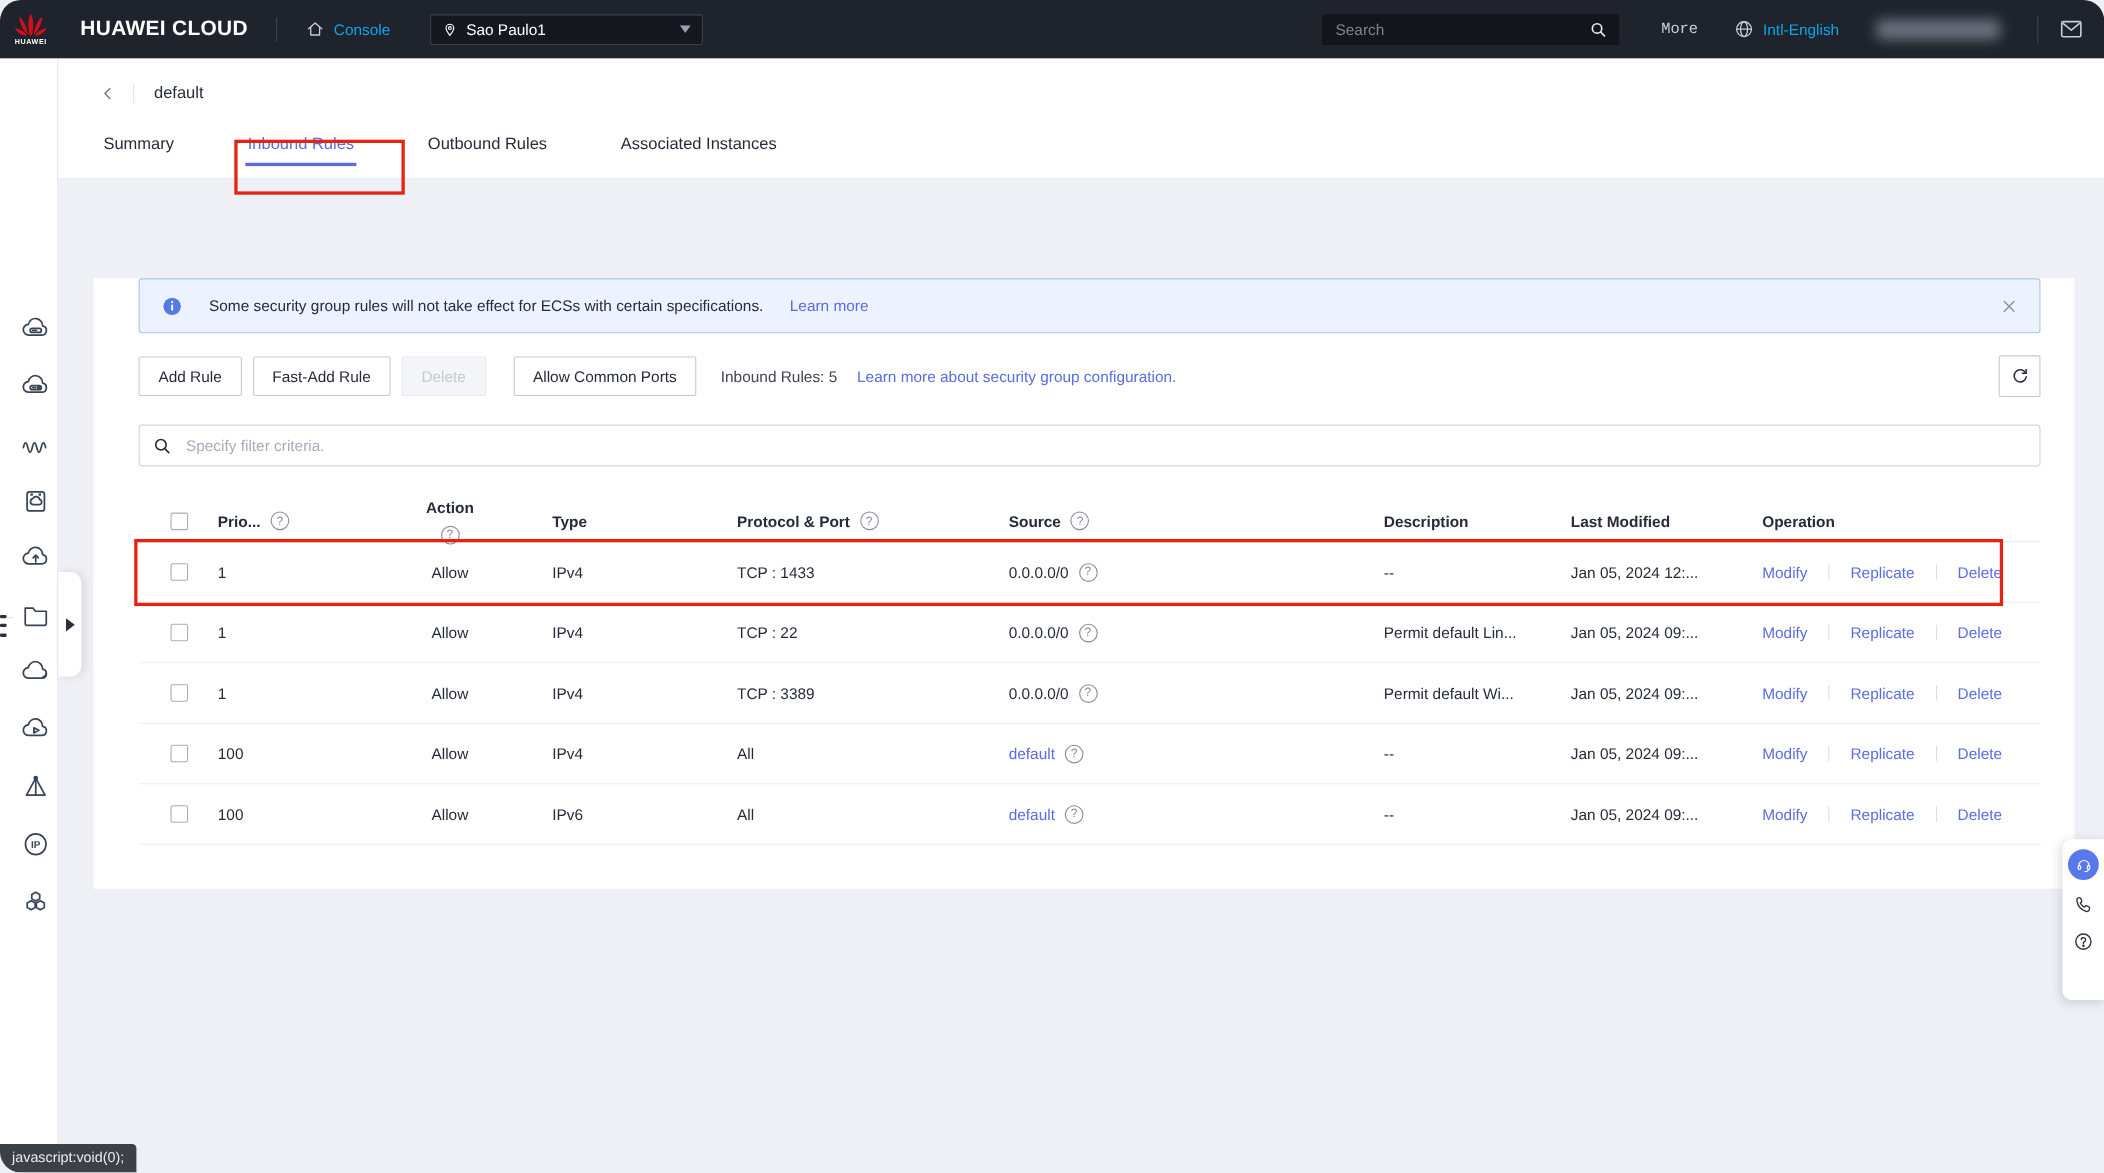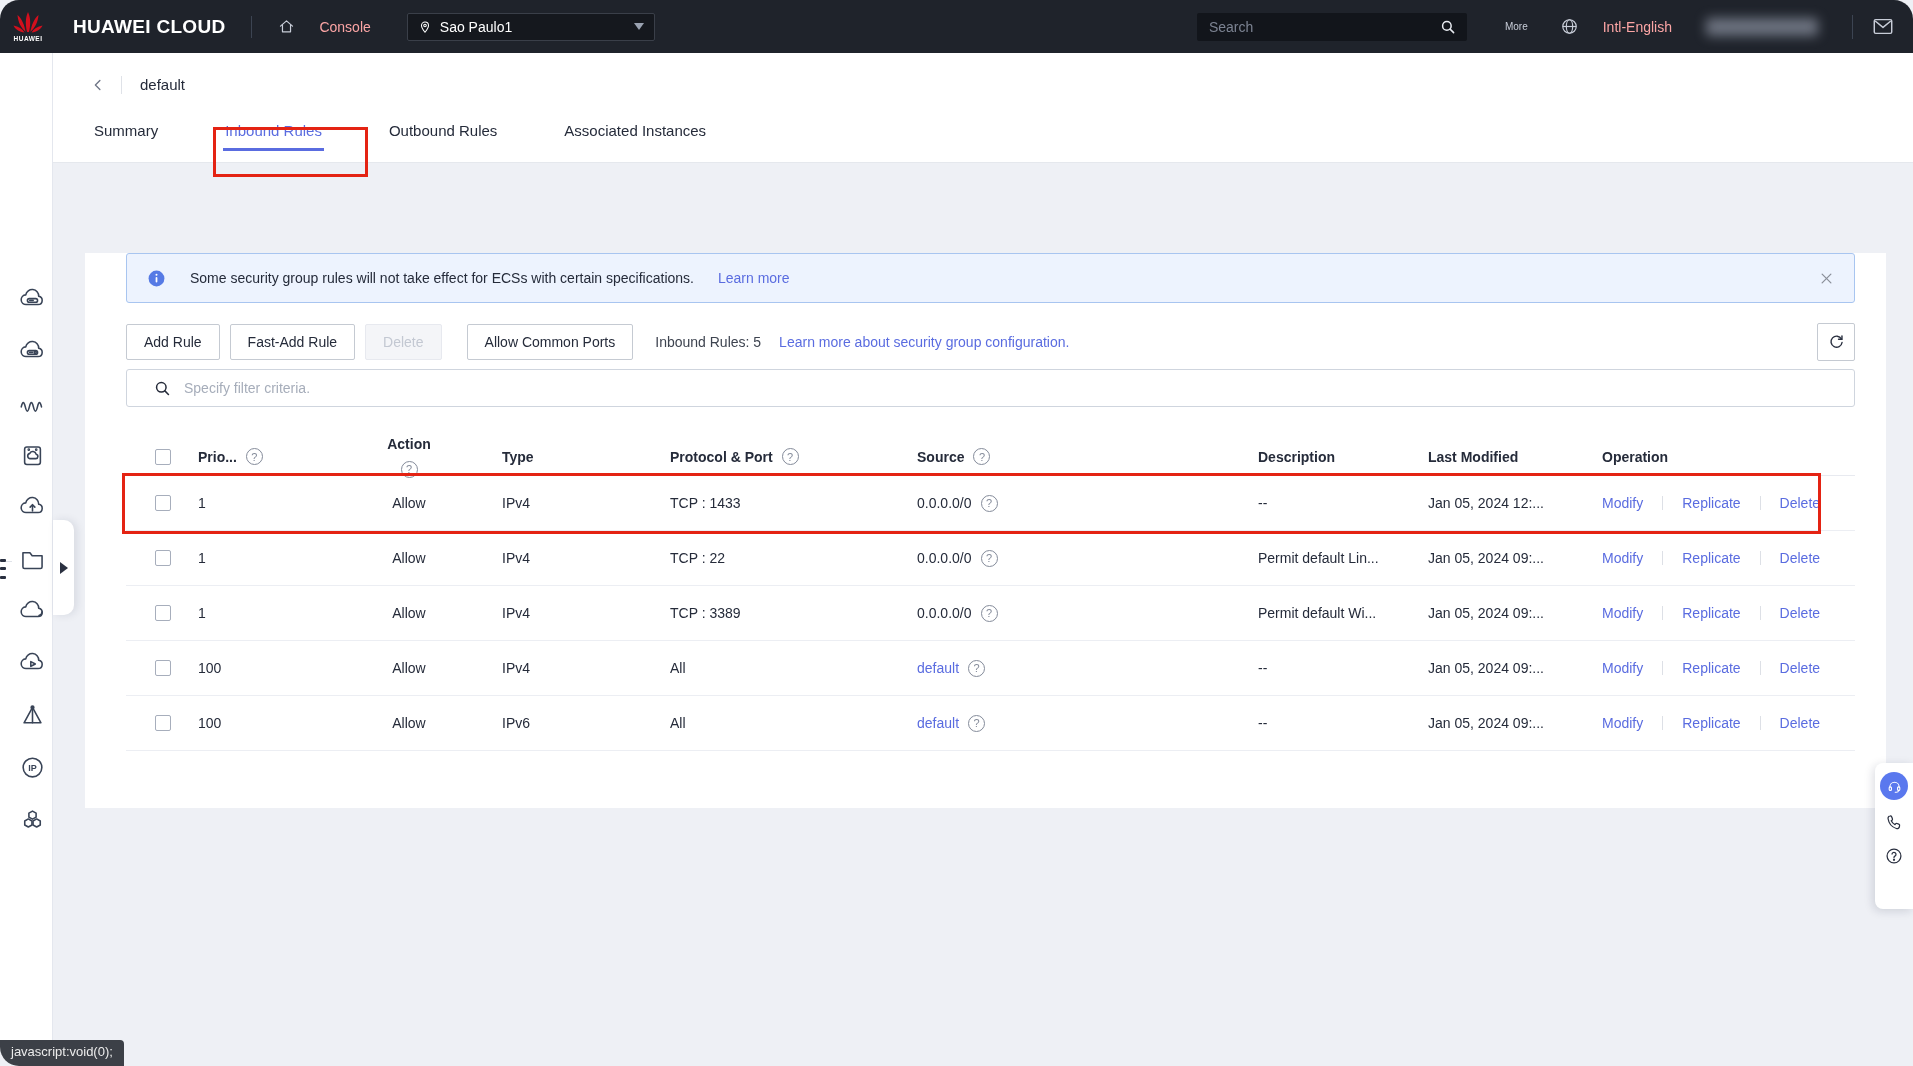--- a/index.html
+++ b/index.html
@@ -11,28 +11,28 @@
   html,body{width:1913px;height:1066px;overflow:hidden;}
   body{font-family:"Liberation Sans","DejaVu Sans",sans-serif;color:var(--text);background:var(--pagebg);}
   .page{position:relative;width:1913px;height:1066px;overflow:hidden;border-radius:19px;}
 
   
   .topbar{position:absolute;left:0;top:0;width:100%;height:53px;background:var(--topbar);display:flex;align-items:center;z-index:30;}
   .logo{width:40px;height:44px;margin-left:8px;display:flex;flex-direction:column;align-items:center;justify-content:center;}
   .logo .huawei-word{color:#fff;font-size:6.5px;font-weight:bold;letter-spacing:.5px;margin-top:1px;}
   .brand{color:#fff;font-size:19px;font-weight:bold;letter-spacing:.3px;margin-left:25px;}
   .vdiv{width:1px;height:22px;background:#3c4452;margin:0 26px;}
-  .nav-item{display:flex;align-items:center;gap:24px;color:#fca5a5;font-size:14px;cursor:pointer;justify-content:space-between;}
+  .nav-item{display:flex;align-items:center;gap:8px;color:#0ea5e9;font-size:14px;cursor:pointer;justify-content:space-between;}
   .region{margin-left:36px;width:248px;height:28px;background:#15181e;border:1px solid #3a3f49;border-radius:2px;display:flex;align-items:center;padding:0 10px;color:#fff;font-size:14px;gap:8px;cursor:pointer;}
   .region .grow{flex:1;}
   .tb-spacer{flex:1;}
   .tb-search{width:270px;height:28px;background:#12151b;border-radius:2px;display:flex;align-items:center;padding:0 10px 0 12px;}
   .tb-search input{flex:1;background:transparent;border:none;outline:none;color:#d5d9e2;font-size:14px;font-family:inherit;}
   .tb-search input::placeholder{color:#7c8392;}
-  .tb-more{margin-left:38px;color:#c8cdd8;font-size:10px;cursor:pointer;}
+  .tb-more{margin-left:38px;color:#c8cdd8;font-size:14px;cursor:pointer;font-family:Liberation Mono, monospace;}
   .tb-lang{margin-left:32px;}
   .user-blur{margin-left:34px;width:112px;height:18px;border-radius:3px;background:rgba(185,194,211,.5);filter:blur(6px);cursor:pointer;}
   .tb-div2{width:1px;height:24px;background:#3c4452;margin-left:34px;}
   .tb-mail{margin:0 19px;display:flex;align-items:center;cursor:pointer;}
 
   
   .sidebar{position:absolute;left:0;top:53px;bottom:0;width:53px;background:#fff;border-right:1px solid #e4e7ee;display:flex;flex-direction:row;align-items:center;z-index:20;}
   .hamburger{margin-top:18px;width:28px;height:20px;display:flex;flex-direction:column;justify-content:space-between;cursor:pointer;}
   .hamburger span{display:block;height:3px;background:#2a3040;border-radius:1px;}
   .side-div{width:28px;height:1px;background:#e0e3e9;margin:14px 0 10px;}
@@ -64,21 +64,21 @@
   .banner .txt{color:var(--text);}
   .link{color:var(--accent);cursor:pointer;text-decoration:none;}
   .banner .close{margin-left:auto;cursor:pointer;display:flex;}
   .toolbar{margin-top:20px;display:flex;align-items:center;}
   .toolbar .btn{height:36px;margin-right:10px;}
   .btn.disabled{background:#f4f5f8;border-color:#e7e9ef;color:#c3c8d2;cursor:default;}
   .tb-count{margin-left:12px;font-size:14px;color:#3e4450;}
   .tb-learn{margin-left:18px;font-size:14px;}
   .icon-btn{margin-left:auto;margin-right:0;width:38px;height:38px;border:1px solid var(--bd);border-radius:2px;background:#fff;display:flex;align-items:center;justify-content:center;cursor:pointer;}
   .icon-btn svg{stroke:#2a3040;fill:none;stroke-width:1.8;stroke-linecap:round;}
-  .filter{margin-top:8px;height:38px;border:1px solid #cfd5de;border-radius:3px;display:flex;align-items:center;padding:0 26px;gap:12px;}
+  .filter{margin-top:25px;height:38px;border:1px solid #cfd5de;border-radius:3px;display:flex;align-items:center;padding:0 11px;gap:12px;}
   .filter input{flex:1;border:none;outline:none;font-size:14px;color:var(--text);font-family:inherit;}
   .filter input::placeholder{color:#a6adba;}
 
   
   .table{margin-top:31px;width:1729px;font-size:14px;}
   .thead,.trow{display:flex;align-items:center;}
   .thead{height:38px;font-weight:bold;border-bottom:1px solid #e8eaf0;}
   .trow{height:55px;border-bottom:1px solid var(--line);position:relative;}
   .cell{display:flex;align-items:center;gap:9px;padding-right:10px;}
   .c-sel{width:72px;padding-left:29px;}

